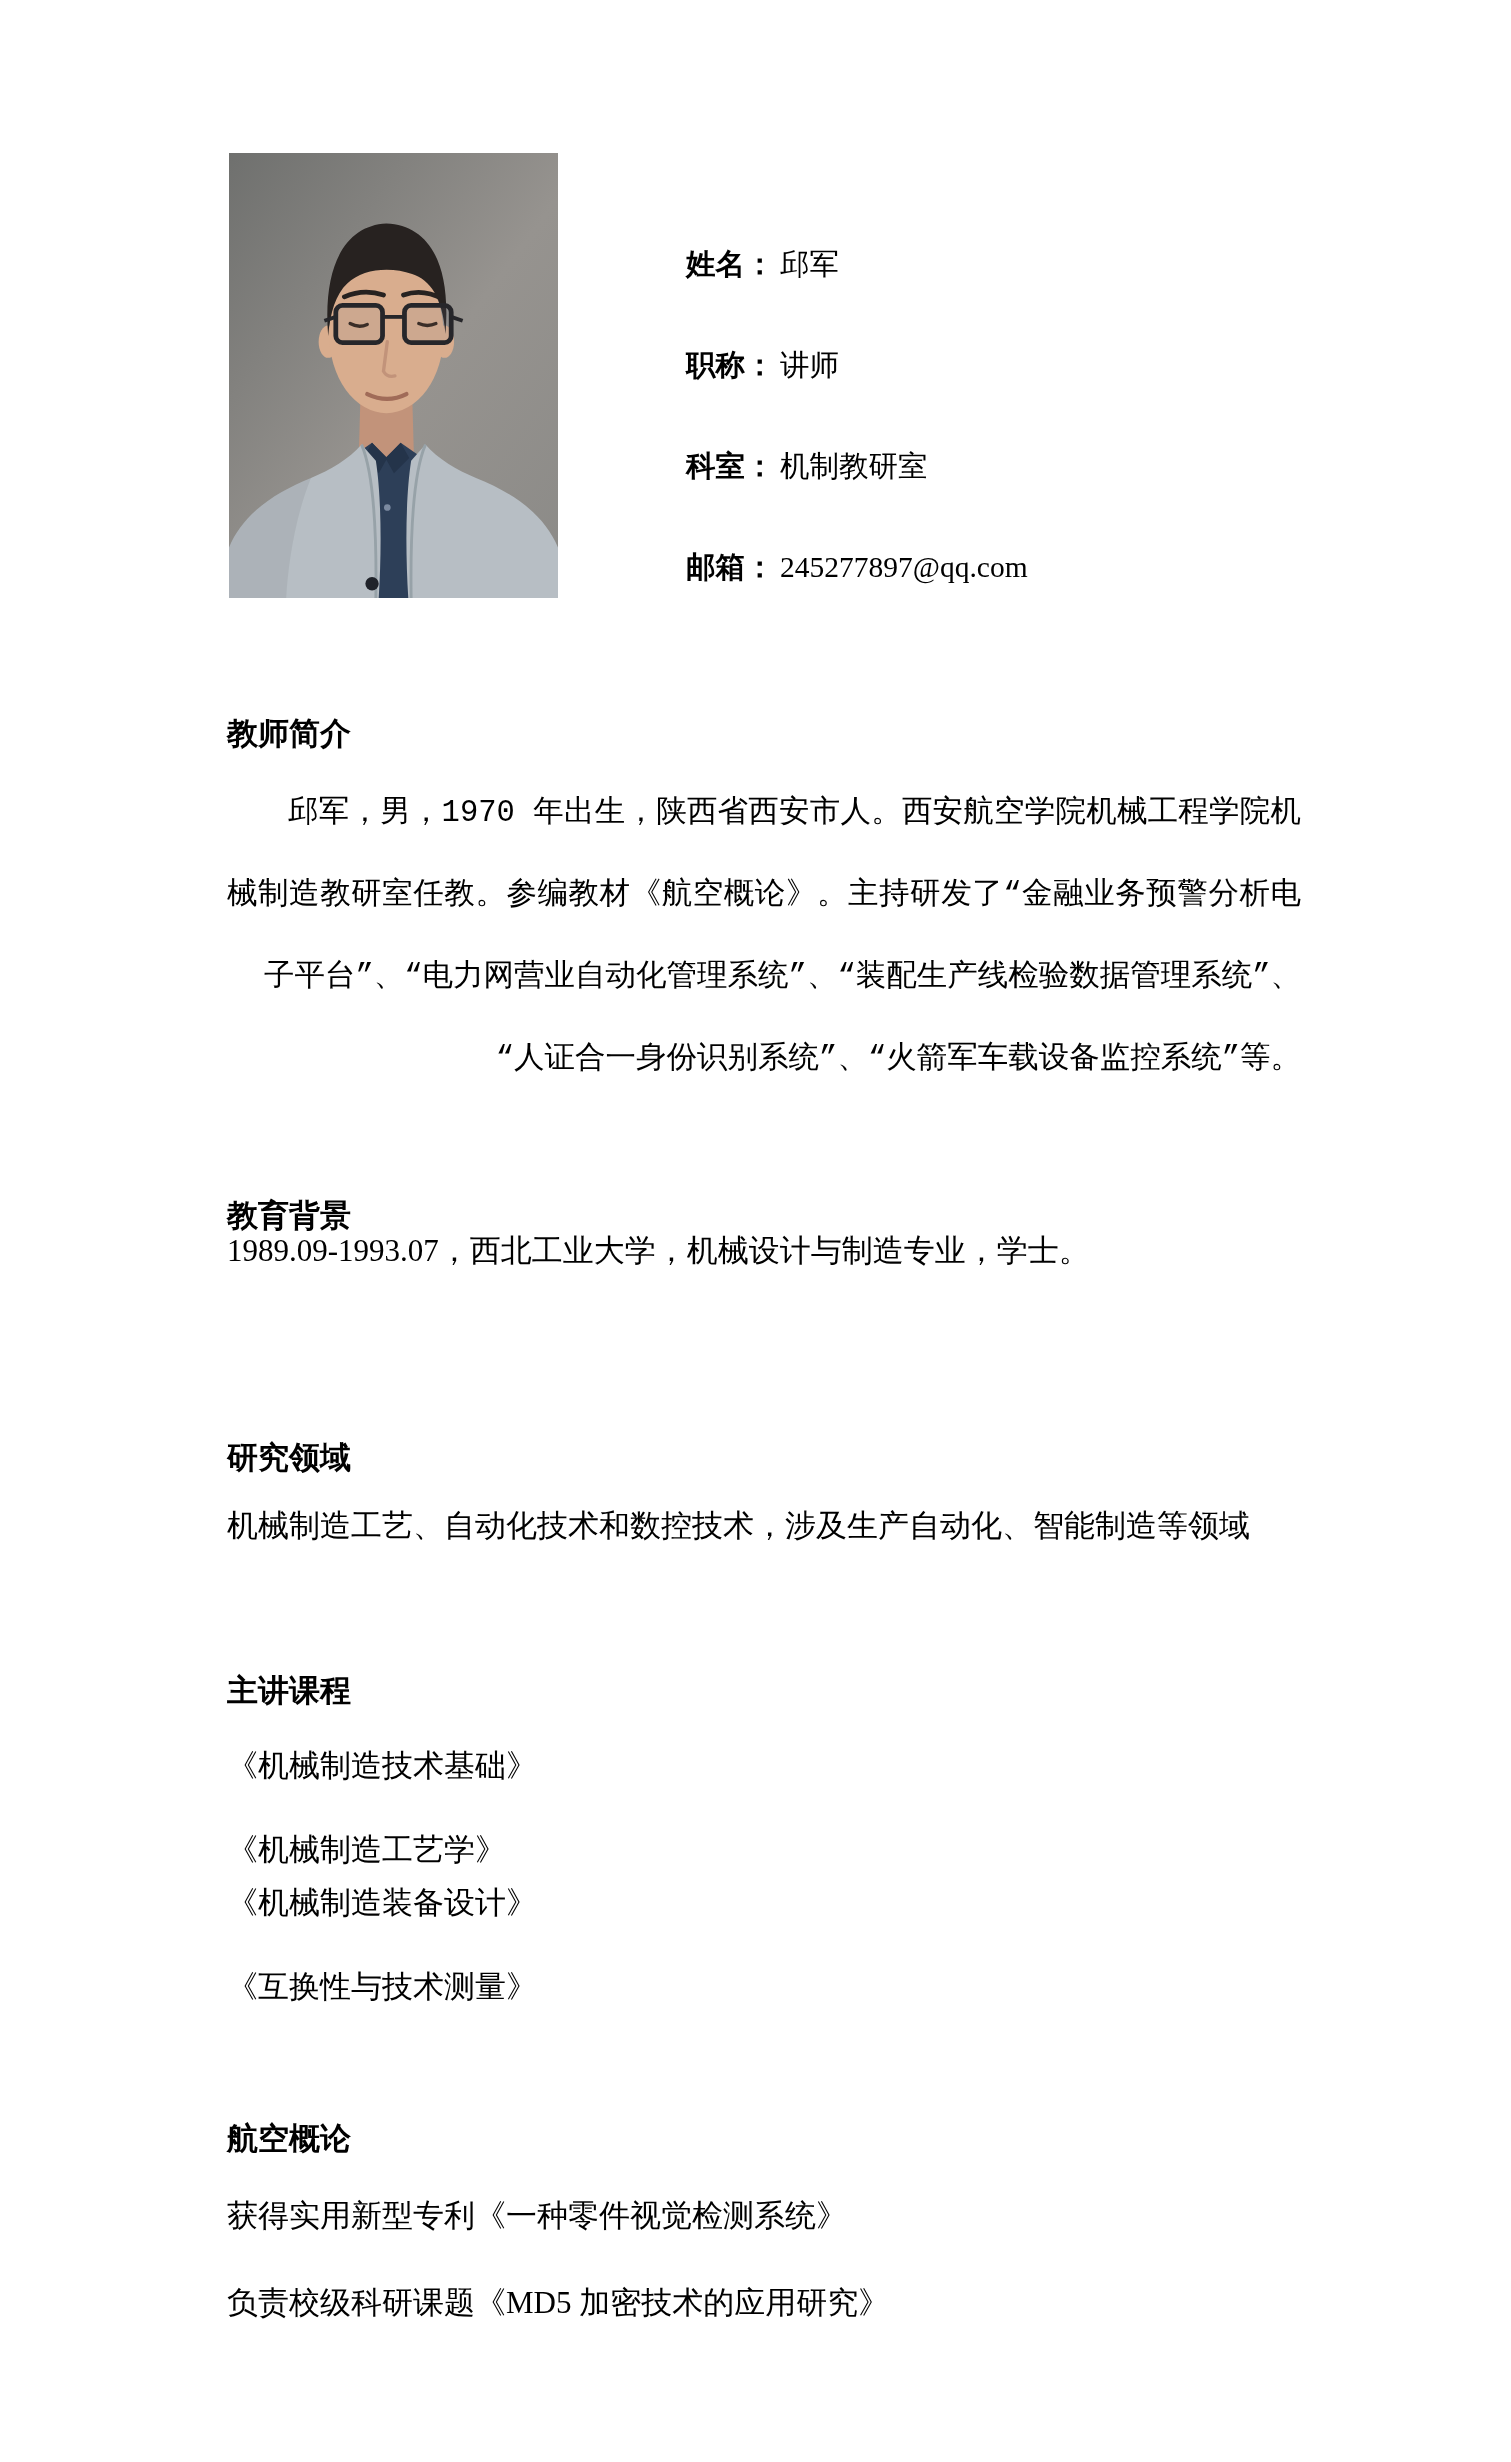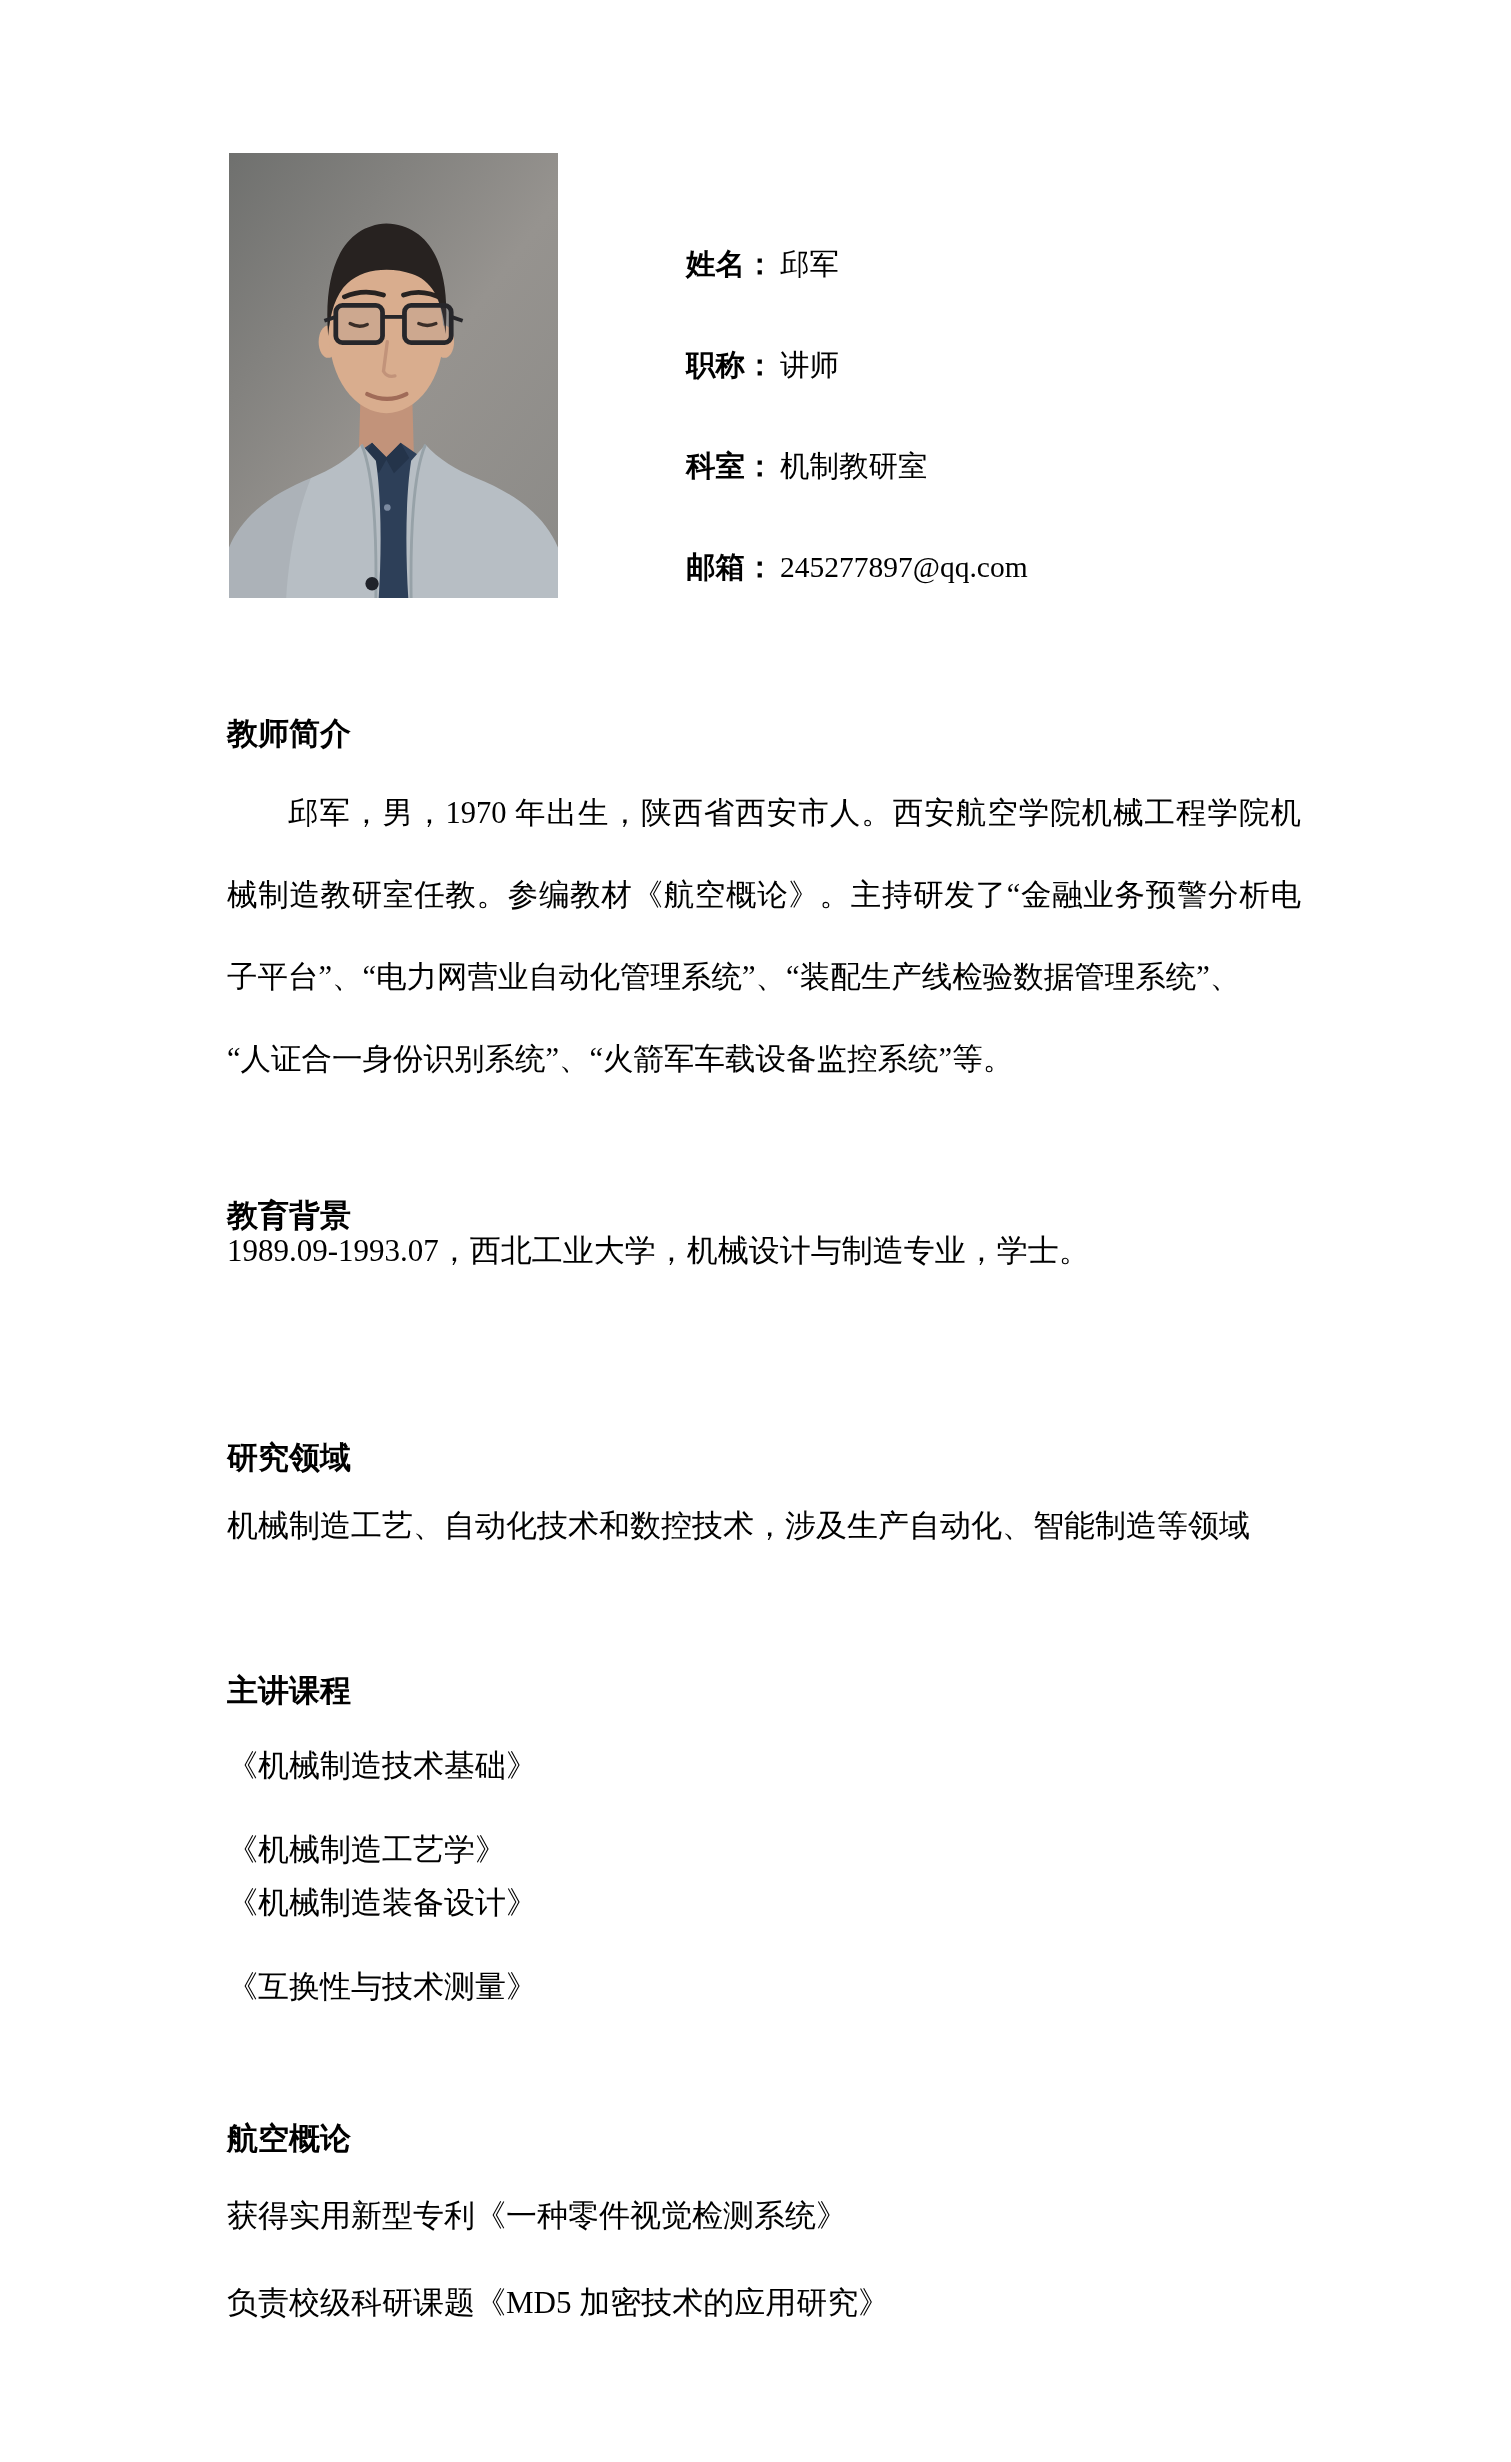--- a/index.html
+++ b/index.html
@@ -55,25 +55,26 @@
   }
   .heading { font-weight: bold; }
 
   
   .para {
     position: absolute;
     left: 227px;
     top: 772px;
     width: 1074px;
     font-size: 30.5px;
+    font-family: Liberation Mono, monospace;
   }
   .pline { height: 82px; line-height: 82px; }
   .pjust { text-align: justify; text-align-last: justify; }
   .pfirst { text-indent: 61px; }
-  .pnowrap { white-space: nowrap; }
+  .pnowrap { white-space: nowrap; text-align: right; }
 </style>
 </head>
 <body>
 
 <div class="page">
 
   <div class="photo">
     <svg viewBox="0 0 345 467" preserveAspectRatio="none">
       <defs>
         <linearGradient id="bgGrad" x1="0" y1="0" x2="1" y2="1">

